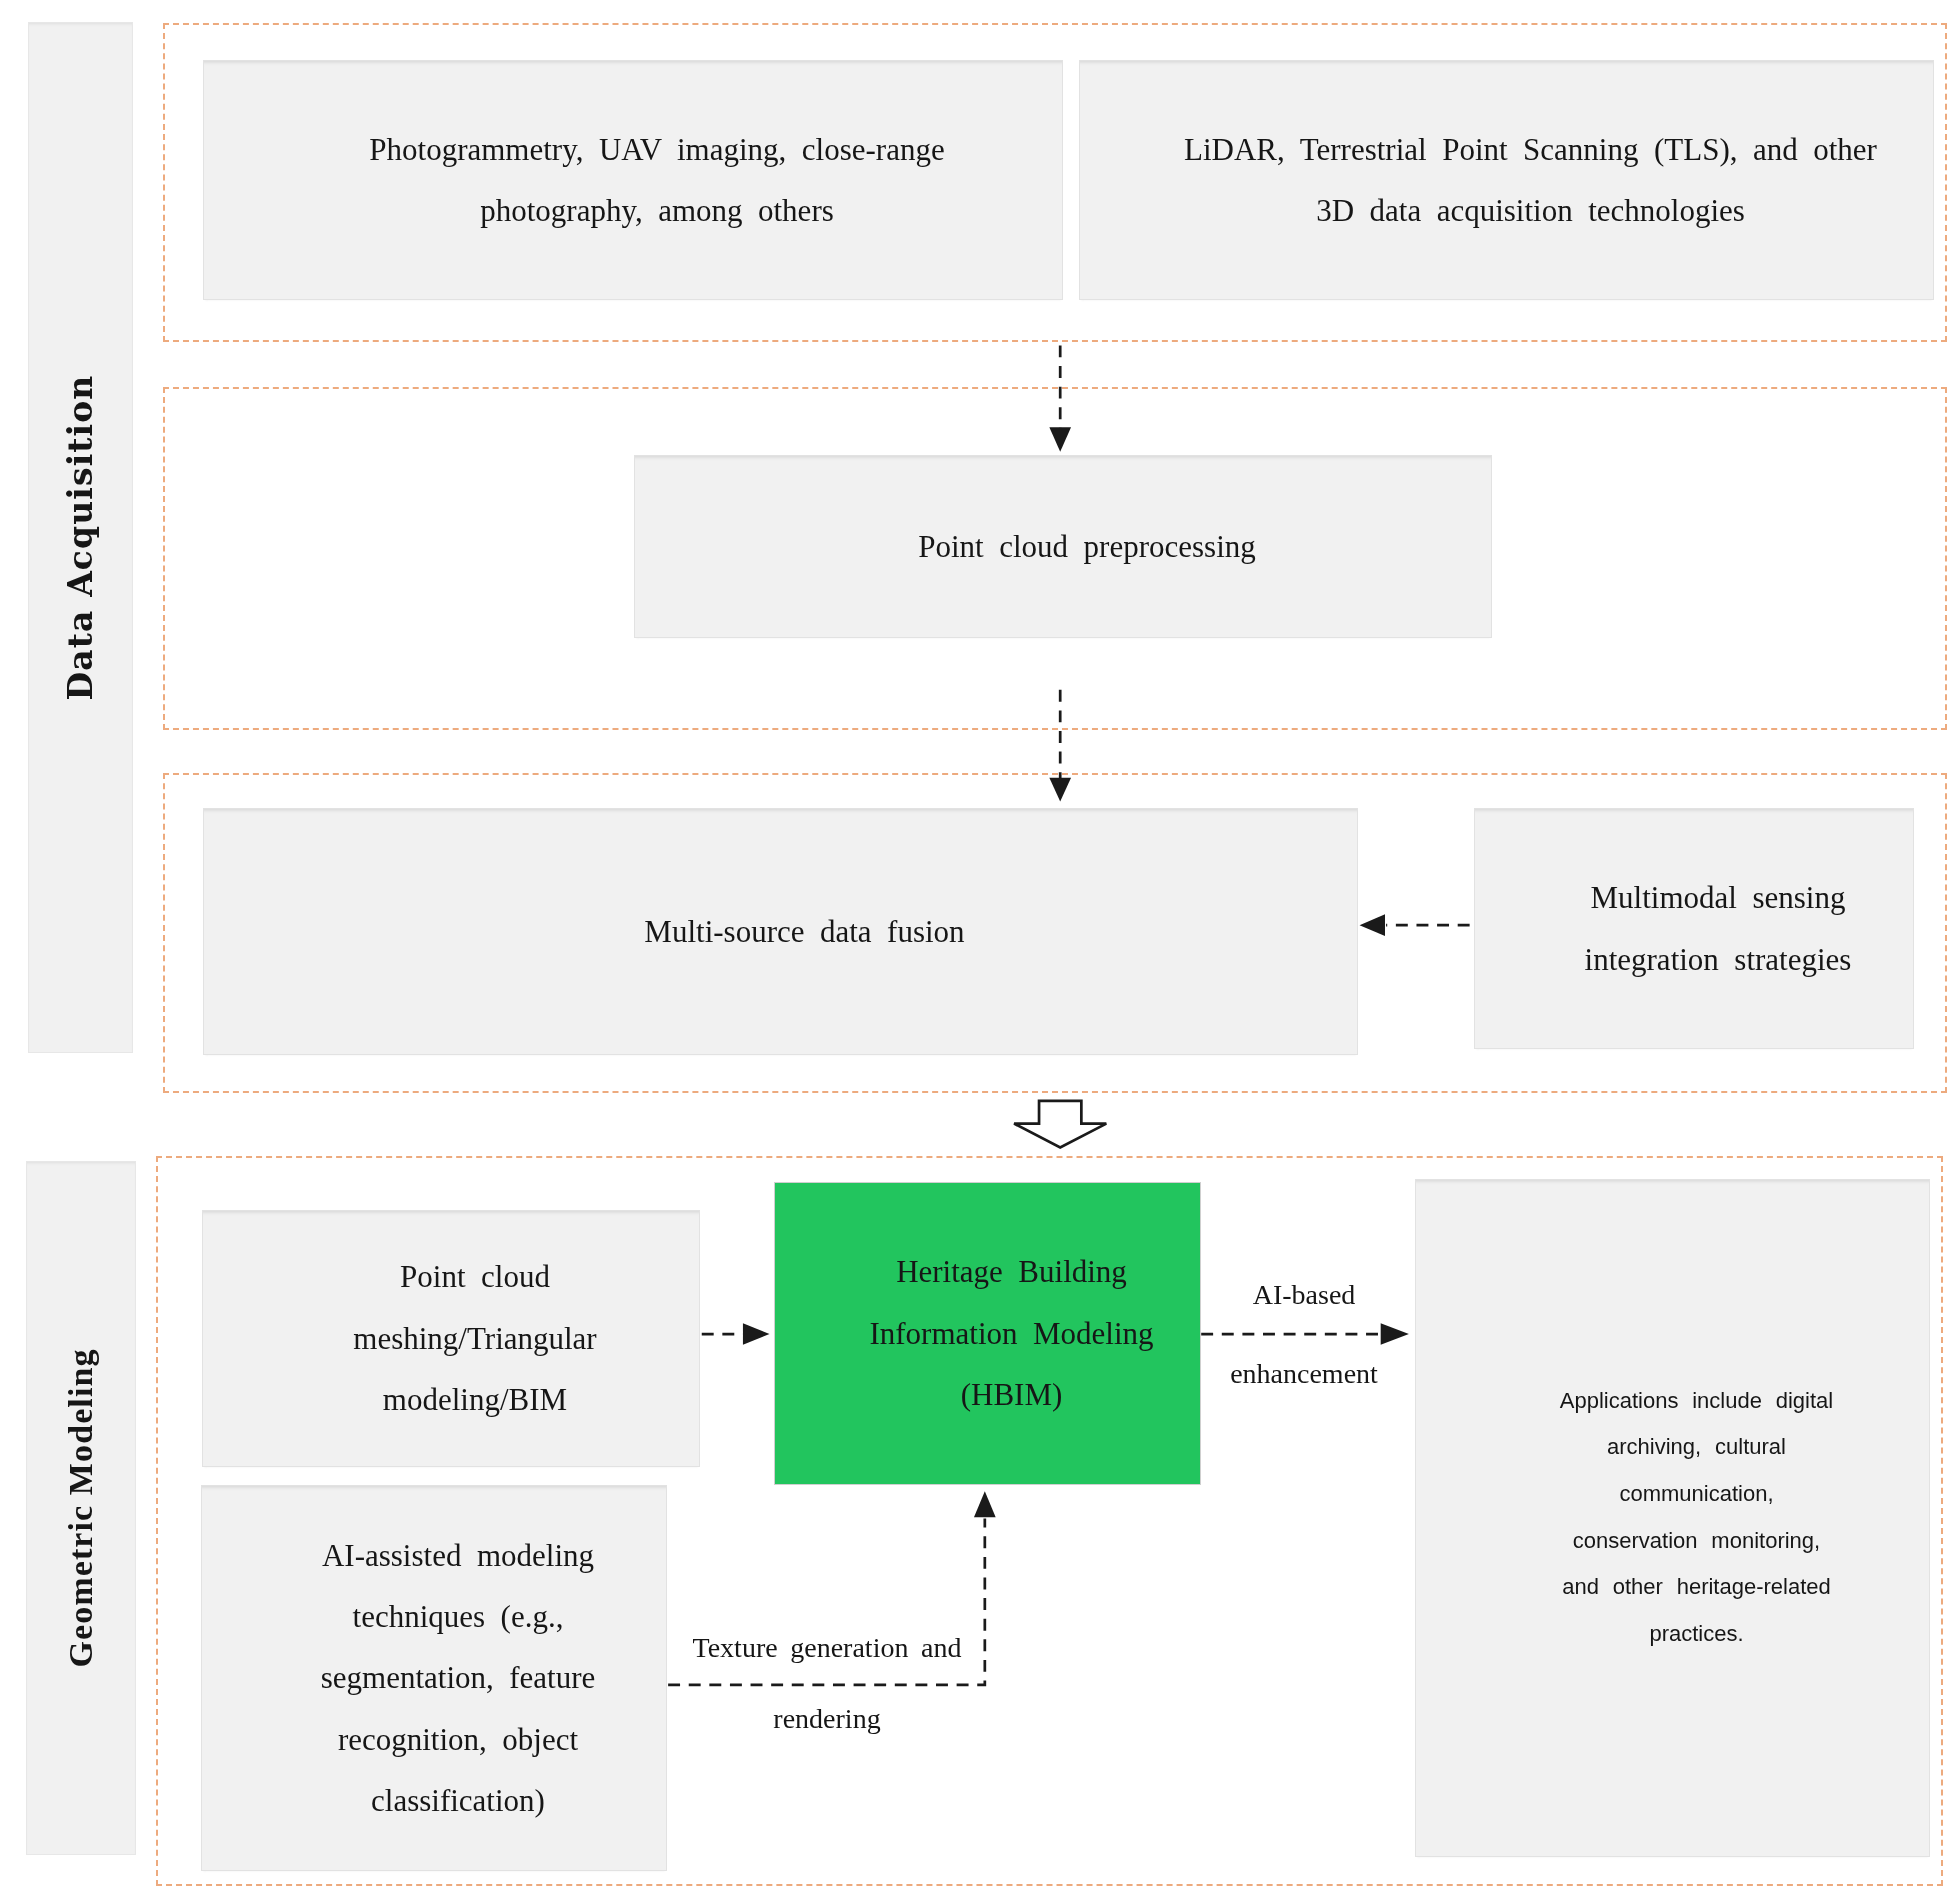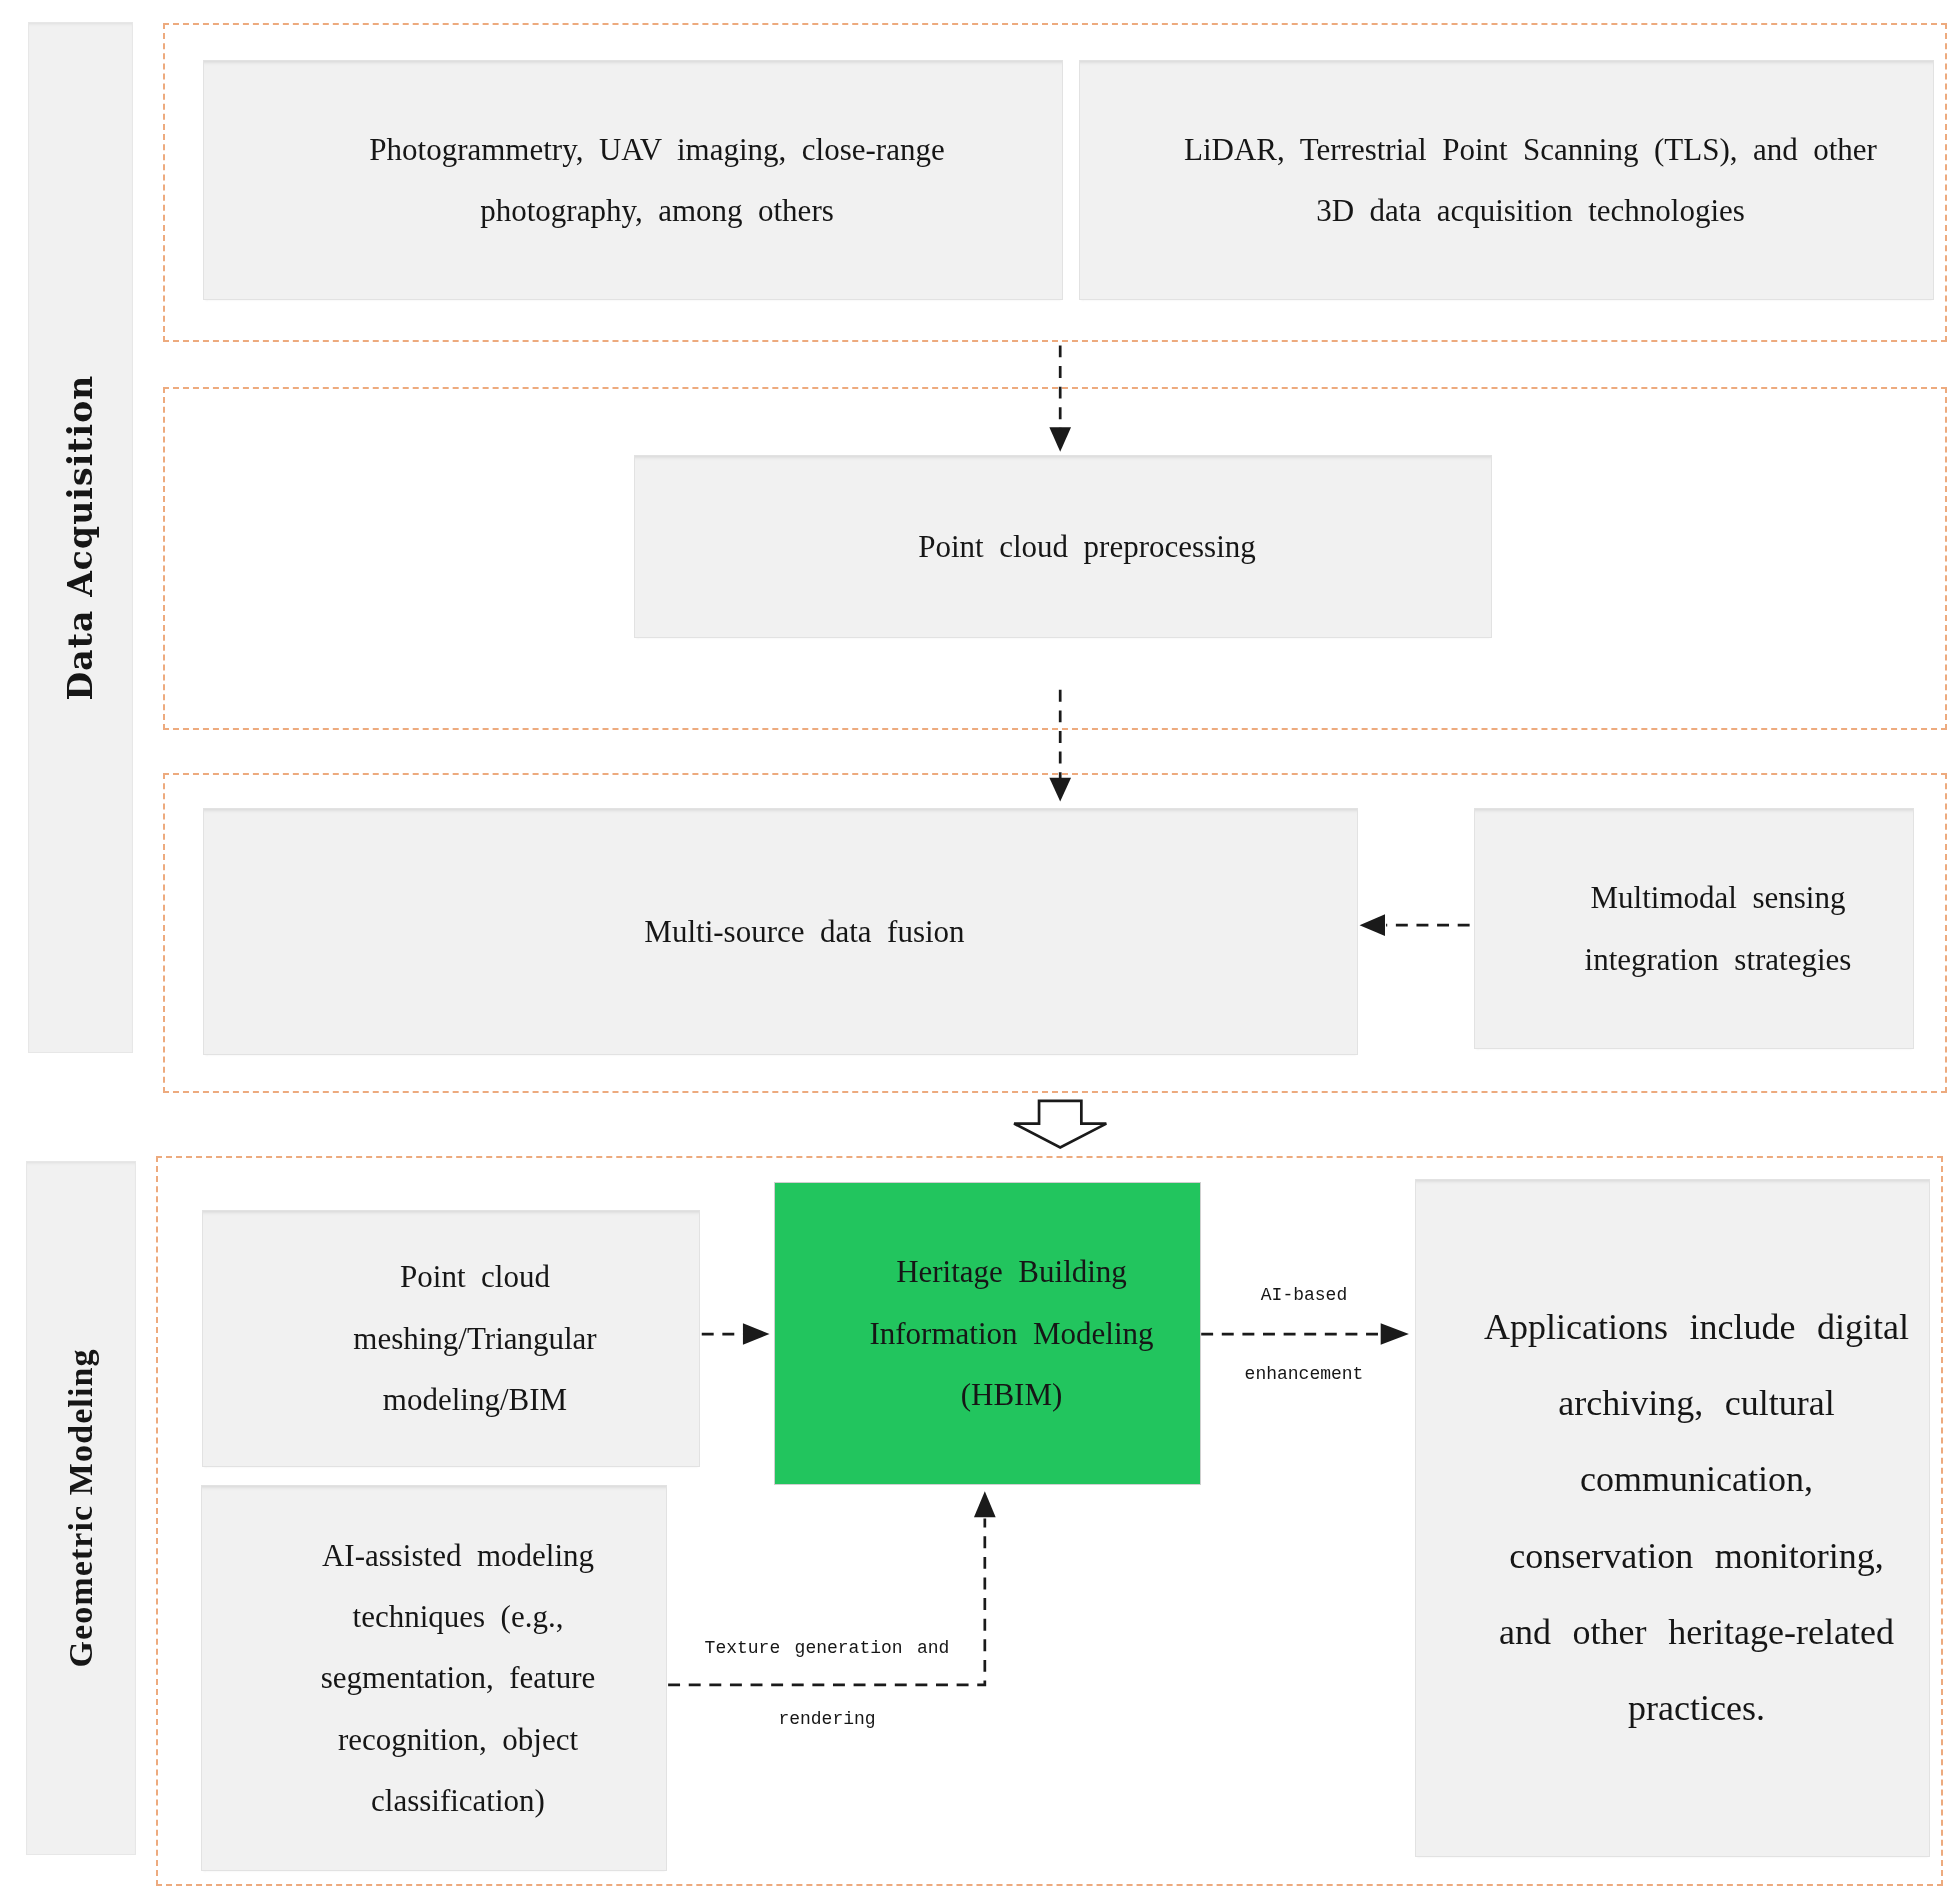--- a/index.html
+++ b/index.html
@@ -23,25 +23,25 @@
   .node{
     position:absolute;background:#f1f1f1;border:1.1px solid #e2e2e2;box-sizing:border-box;
     box-shadow:inset 0 4.3px 3.3px -2.7px rgba(0,0,0,0.10), 0 2.7px 2.2px -1.6px rgba(0,0,0,0.07);
     display:flex;align-items:center;justify-content:center;text-align:center;padding-left:48px;
   }
   .node .txt{
     white-space:pre-line;font-size:31px;line-height:1.98;word-spacing:0.25em;
   }
   .node.dark{background:#22c55e;border:1.1px solid #cfcfcf;box-shadow:none;}
   .node.palatino .txt{
-    font-family:Liberation Serif, serif;font-size:36px;line-height:2.12;word-spacing:0.35em;
+    font-family:Liberation Sans, sans-serif;font-size:22px;line-height:2.12;word-spacing:0.35em;
   }
   .flowlabel{
     position:absolute;transform:translate(-50%,-50%);white-space:nowrap;
-    font-size:18px;word-spacing:0.2em;background:transparent;font-family:Liberation Mono, monospace;
+    font-size:28px;word-spacing:0.2em;background:transparent;
   }
   #connectors{position:absolute;left:0;top:0;pointer-events:none;}
 </style>
 </head>
 <body>
 
 <div id="page">
 
   <div class="vbar palatino" style="left:28px;top:22px;width:103px;height:1029px;">
     <span>Data Acquisition</span>

